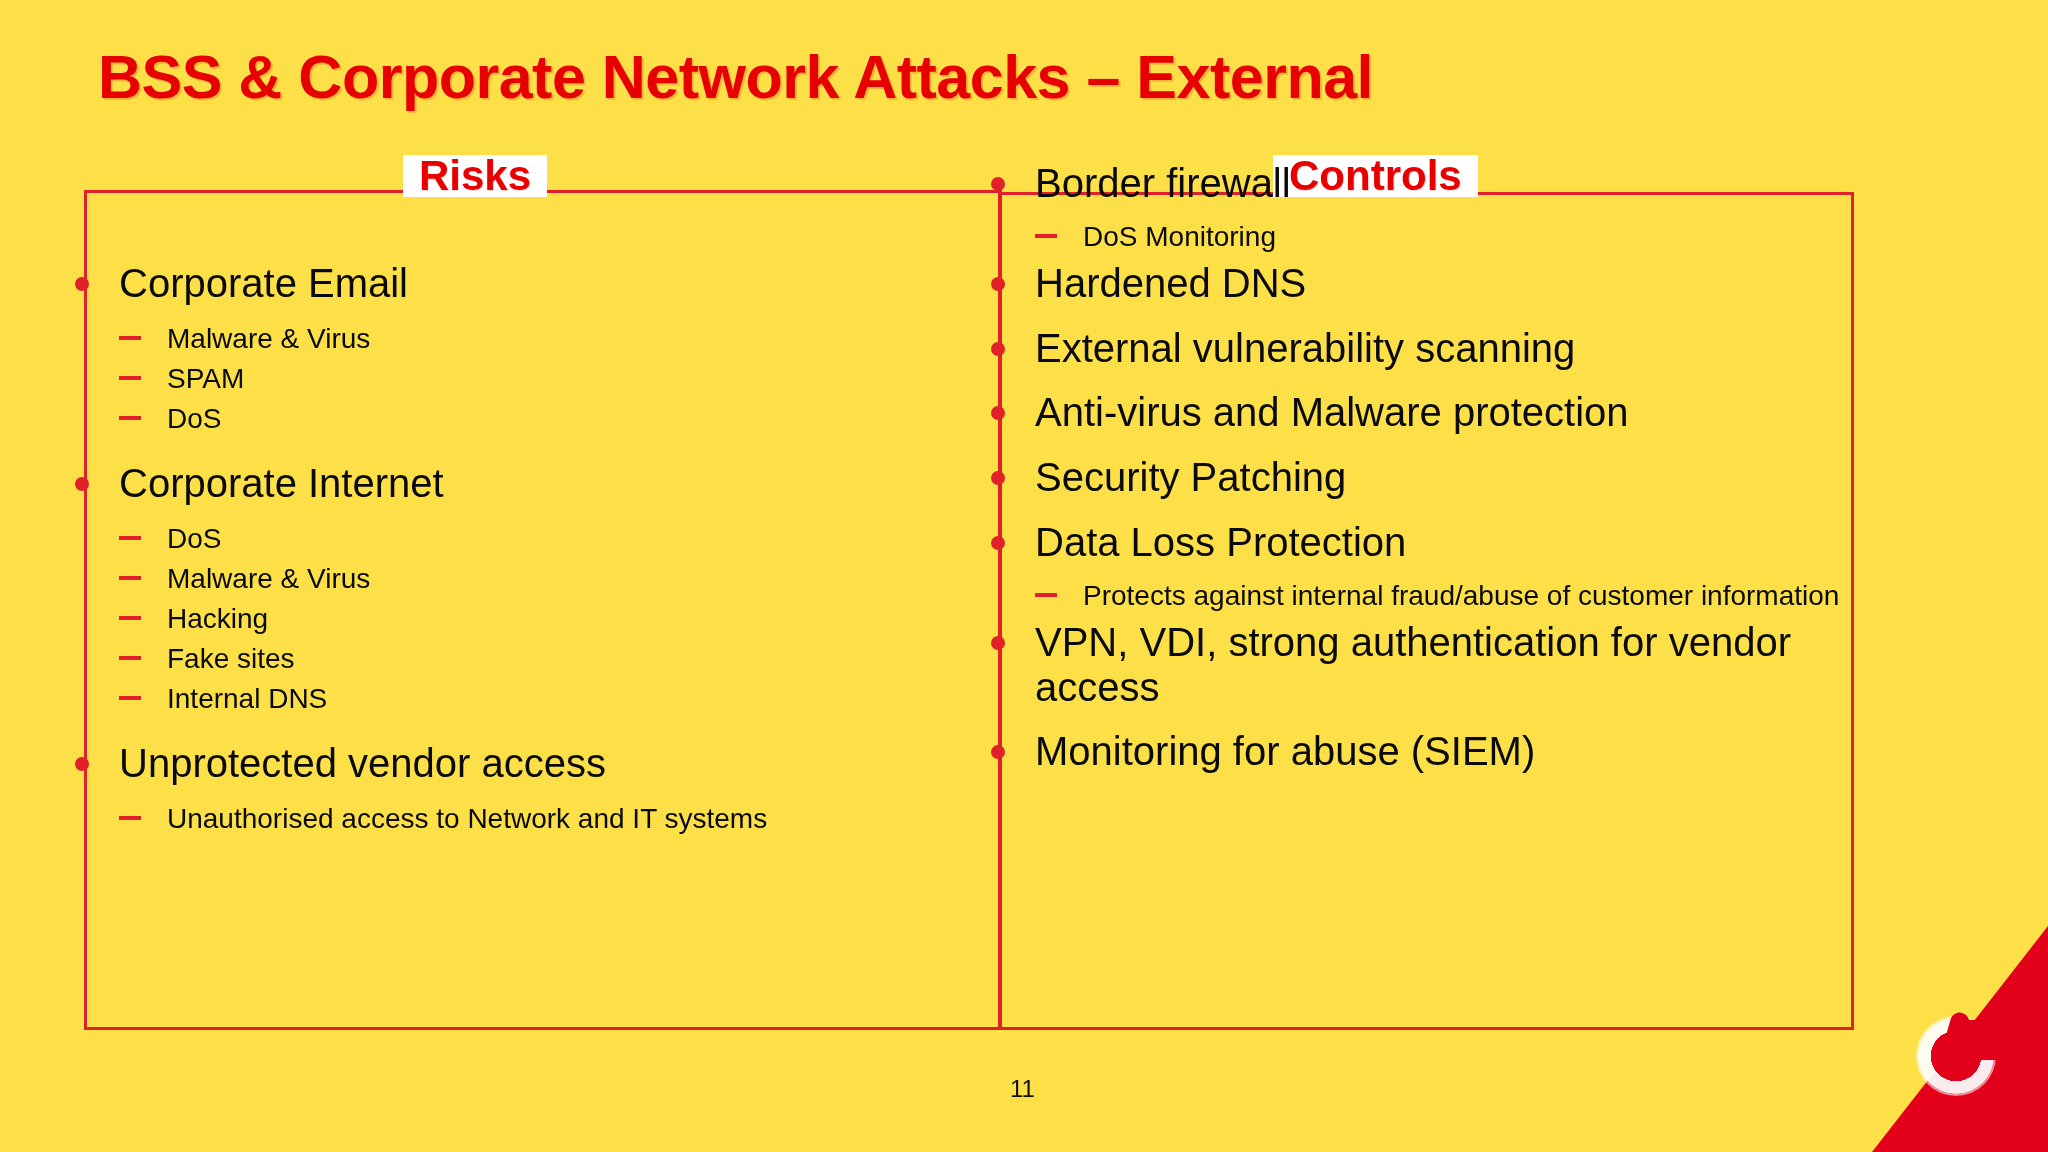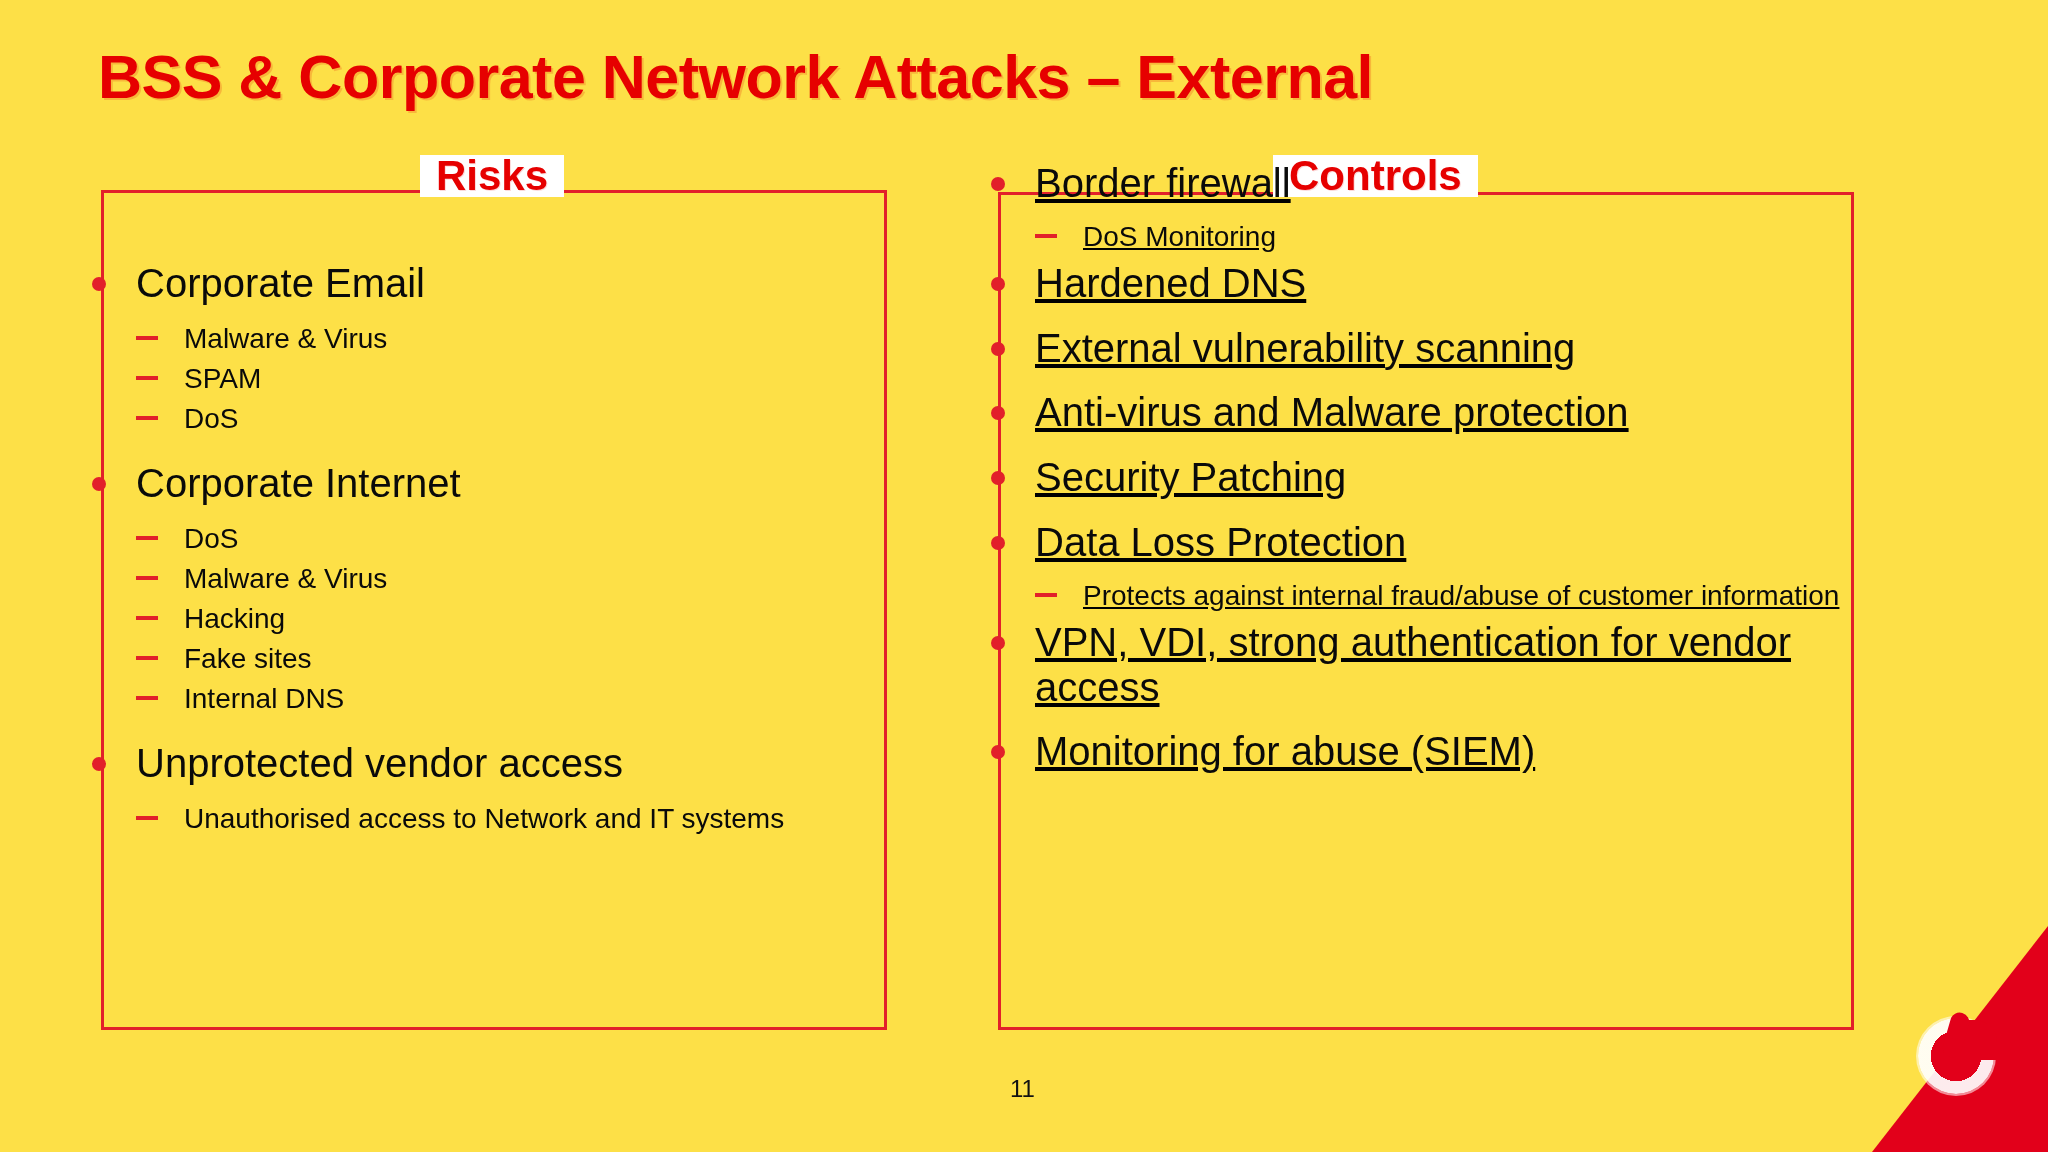--- a/index.html
+++ b/index.html
@@ -33,23 +33,23 @@
   }
 
   
   .panel {
     position: absolute;
     border: 3px solid #e2202a;
     box-sizing: border-box;
     background: transparent;
   }
   #risks-panel {
-    left: 101px;
+    left: 84px;
     top: 190px;
-    width: 786px;
+    width: 918px;
     height: 840px;
   }
   #controls-panel {
     left: 998px;
     top: 192px;
     width: 856px;
     height: 838px;
   }
 
   
@@ -122,21 +122,20 @@
   #risks-list > .li-l1:first-child { margin-top: 0; }
   #risks-list > .li-l2 { margin-top: 7px; }
   #risks-list > .li-l1 + .li-l2 { margin-top: 16px; }
 
   
   #controls-list {
     position: absolute;
     left: -10px;
     top: -34px;
     width: 880px;
-    text-decoration: underline;
   }
   #controls-list > .li-l1 { margin-top: 20px; }
   #controls-list > .li-l1:first-child { margin-top: 0; }
   #controls-list > .li-l2 { margin-top: 12px; }
   #controls-list > .li-l1 + .li-l2 { margin-top: 14px; }
   #controls-list > .li-l2 + .li-l1 { margin-top: 8px; }
 
   
   #page-number {
     position: absolute;

